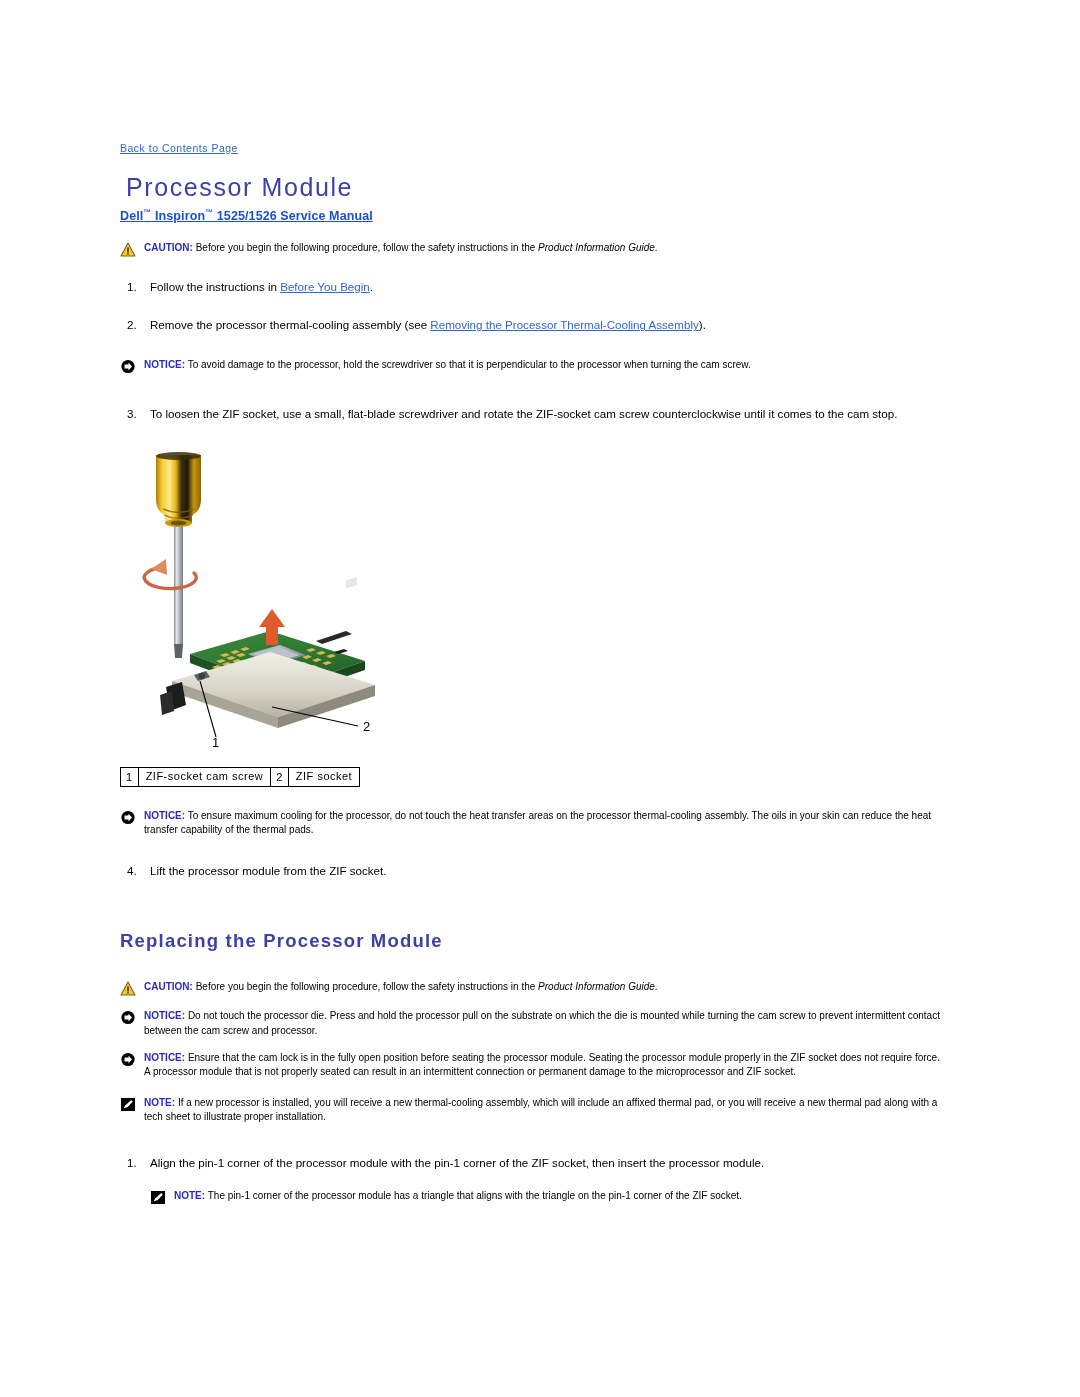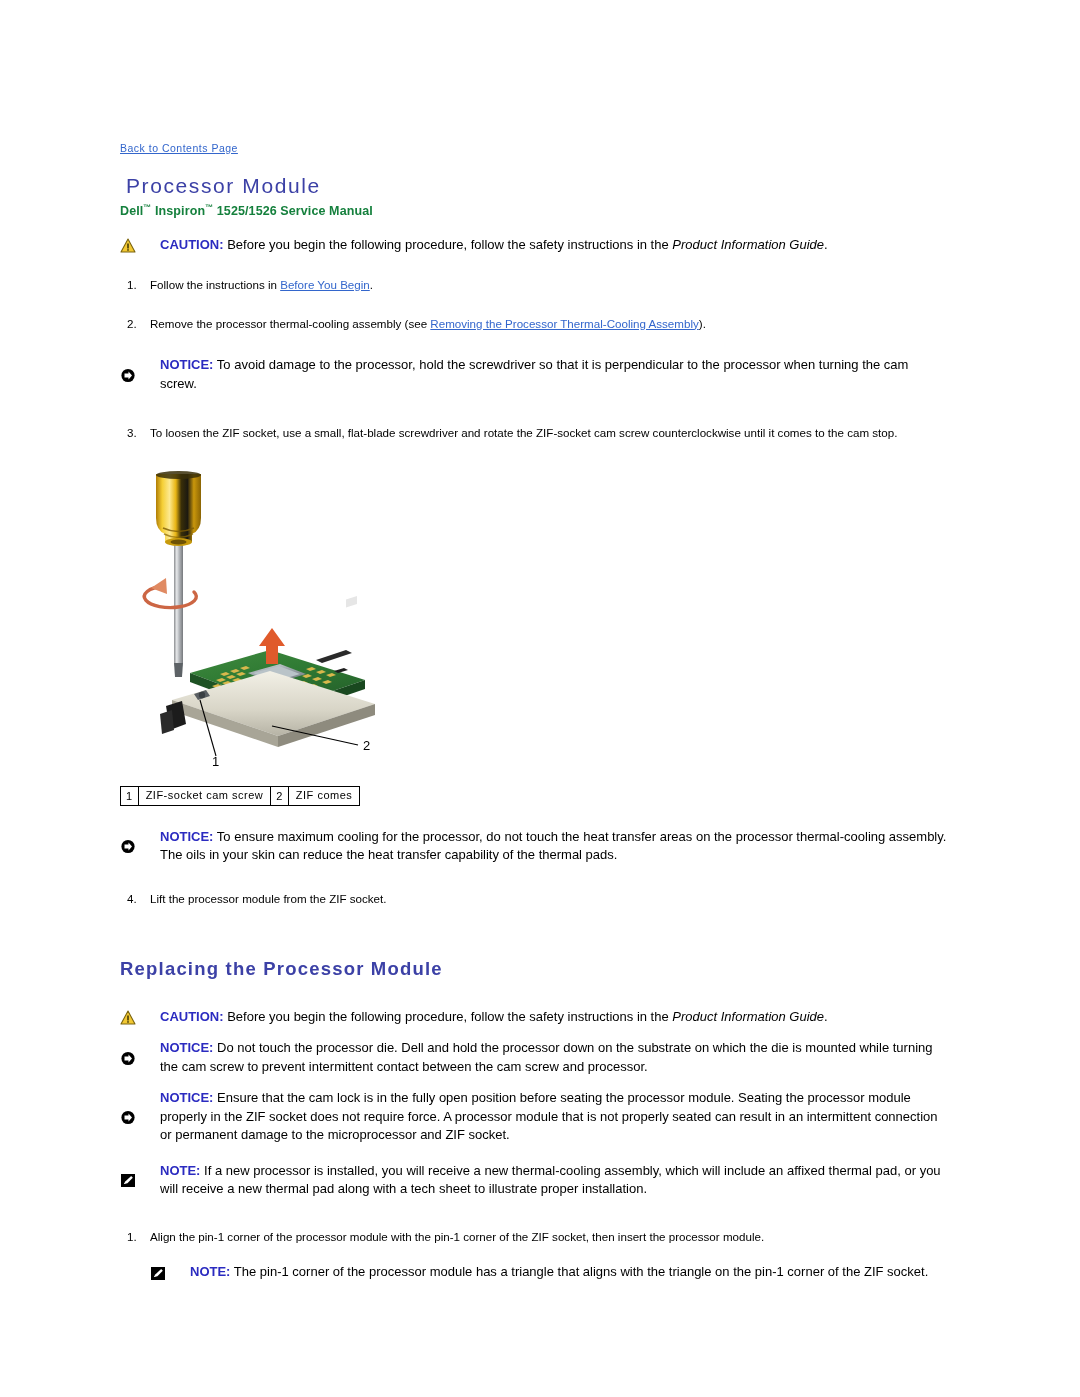--- a/index.html
+++ b/index.html
@@ -30,54 +30,54 @@
 
   
   a.backlink {
     font-size: 10.5px;
     color: #3366cc;
     text-decoration: underline;
     letter-spacing: 0.5px;
     display: inline-block;
   }
   .title {
-    font-size: 21px;
+    font-size: 25px;
     color: #3c41a6;
     font-weight: normal;
     letter-spacing: 1.6px;
     margin: 18px 0 0 6px;
     line-height: 1.1;
   }
   .subtitle {
     font-size: 12.5px;
-    color: #15803d;
+    color: #1d4ed8;
     font-weight: bold;
     letter-spacing: 0.1px;
     margin: 6px 0 0 0;
+    text-decoration: underline;
   }
   .subtitle sup { font-size: 8px; vertical-align: super; }
 
   
   h2.section {
     font-size: 18.5px;
     color: #3c41a6;
     font-weight: bold;
     letter-spacing: 1.2px;
     margin: 50px 0 0 0;
     line-height: 1.2;
   }
 
   
   .admon {
     display: flex;
-    align-items: center;
+    align-items: flex-start;
     margin-top: 18px;
-    font-size: 13px;
+    font-size: 10px;
     line-height: 1.42;
-    gap: 16px;
   }
   .admon .ic {
     flex: 0 0 auto;
     width: 16px;
     height: 15px;
     margin-right: 8px;
     margin-top: 1px;
   }
   .admon .bodytxt { flex: 1 1 auto; }
   .lbl-caution { color: #2b2bc0; }
@@ -302,21 +302,21 @@
       </svg>
     </div>
 
     
     <table class="legend">
       <tbody>
           <tr>
         <td class="k">1</td>
         <td>ZIF-socket cam screw</td>
         <td class="k">2</td>
-        <td>ZIF comes</td>
+        <td>ZIF socket</td>
       </tr>
     </tbody>
       </table>
 
     
     <div class="admon" style="margin-top:22px">
       <span class="ic">
         <svg width="16" height="15" viewBox="0 0 16 15">
           <circle cx="8" cy="7.5" r="6.6" fill="#000000"></circle>
           <polygon points="4.5,5.6 8.5,5.6 8.5,3.6 12,7.5 8.5,11.4 8.5,9.4 4.5,9.4" fill="#ffffff"></polygon>
@@ -351,21 +351,21 @@
     </div>
 
     
     <div class="admon" style="margin-top:13px">
       <span class="ic">
         <svg width="16" height="15" viewBox="0 0 16 15">
           <circle cx="8" cy="7.5" r="6.6" fill="#000000"></circle>
           <polygon points="4.5,5.6 8.5,5.6 8.5,3.6 12,7.5 8.5,11.4 8.5,9.4 4.5,9.4" fill="#ffffff"></polygon>
         </svg>
       </span>
-      <span class="bodytxt"><b class="lbl-notice">NOTICE:</b><span> Do not touch the processor die. Dell and hold the processor down on the substrate on which the die is mounted while turning the cam screw to prevent intermittent contact between the cam screw and processor.</span></span>
+      <span class="bodytxt"><b class="lbl-notice">NOTICE:</b><span> Do not touch the processor die. Press and hold the processor pull on the substrate on which the die is mounted while turning the cam screw to prevent intermittent contact between the cam screw and processor.</span></span>
     </div>
 
     
     <div class="admon" style="margin-top:13px">
       <span class="ic">
         <svg width="16" height="15" viewBox="0 0 16 15">
           <circle cx="8" cy="7.5" r="6.6" fill="#000000"></circle>
           <polygon points="4.5,5.6 8.5,5.6 8.5,3.6 12,7.5 8.5,11.4 8.5,9.4 4.5,9.4" fill="#ffffff"></polygon>
         </svg>
       </span>

